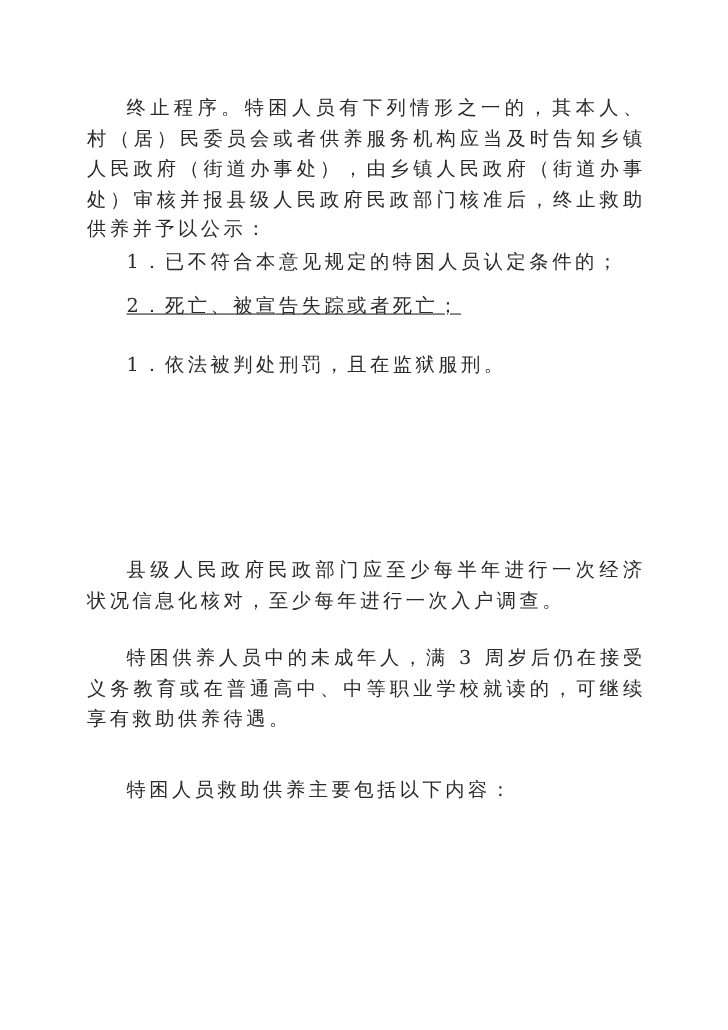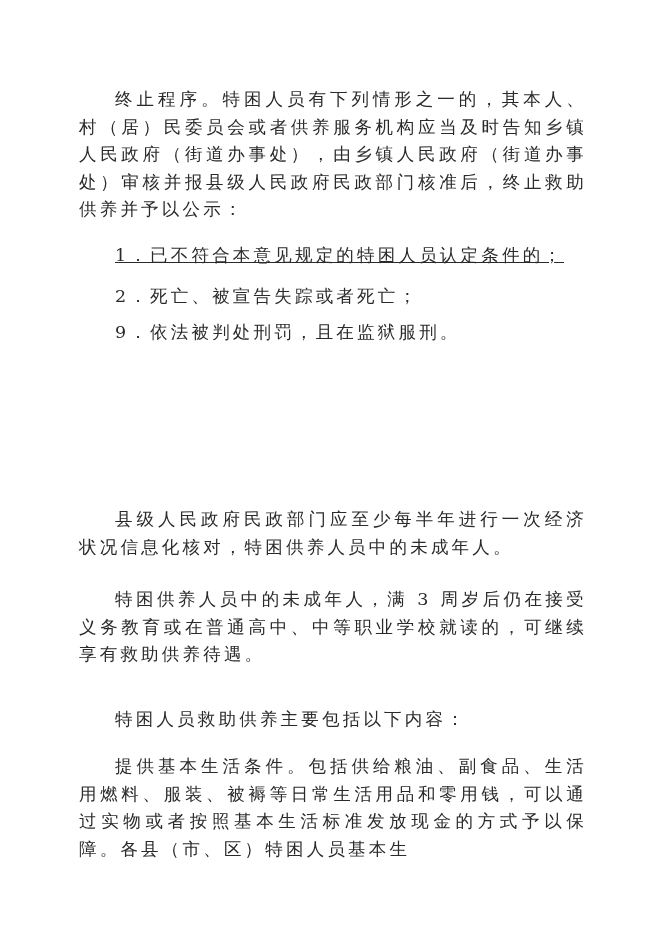--- a/index.html
+++ b/index.html
@@ -17,20 +17,19 @@
   }
   .indent { text-indent: 36px; }
   .list { left: 115px; width: 470px; }
   .heading { text-indent: 27px; }
 </style>
 </head>
 <body>
 
 <div class="page">
   <p class="para indent" style="top:86px;">终止程序。特困人员有下列情形之一的，其本人、村（居）民委员会或者供养服务机构应当及时告知乡镇人民政府（街道办事处），由乡镇人民政府（街道办事处）审核并报县级人民政府民政部门核准后，终止救助供养并予以公示：</p>
-  <p class="para list" style="top:242px;text-decoration:underline;">1．已不符合本意见规定的特困人员认定条件的；</p>
-  <p class="para list" style="top:283px;">2．死亡、被宣告失踪或者死亡；</p>
-  <p class="para list" style="top:319px;">9．依法被判处刑罚，且在监狱服刑。</p>
-  <p class="para indent" style="top:506px;">县级人民政府民政部门应至少每半年进行一次经济状况信息化核对，特困供养人员中的未成年人。</p>
+  <p class="para list" style="top:226px;">1．已不符合本意见规定的特困人员认定条件的；</p>
+  <p class="para list" style="top:266px;text-decoration:underline;">2．死亡、被宣告失踪或者死亡；</p>
+  <p class="para list" style="top:319px;">1．依法被判处刑罚，且在监狱服刑。</p>
+  <p class="para indent" style="top:506px;">县级人民政府民政部门应至少每半年进行一次经济状况信息化核对，至少每年进行一次入户调查。</p>
   <p class="para indent" style="top:586px;">特困供养人员中的未成年人，满 3 周岁后仍在接受义务教育或在普通高中、中等职业学校就读的，可继续享有救助供养待遇。</p>
   <p class="para indent" style="top:706px;">特困人员救助供养主要包括以下内容：</p>
-  <p class="para indent" style="top:753px;">提供基本生活条件。包括供给粮油、副食品、生活用燃料、服装、被褥等日常生活用品和零用钱，可以通过实物或者按照基本生活标准发放现金的方式予以保障。各县（市、区）特困人员基本生</p>
 </div>
 
 </body></html>

